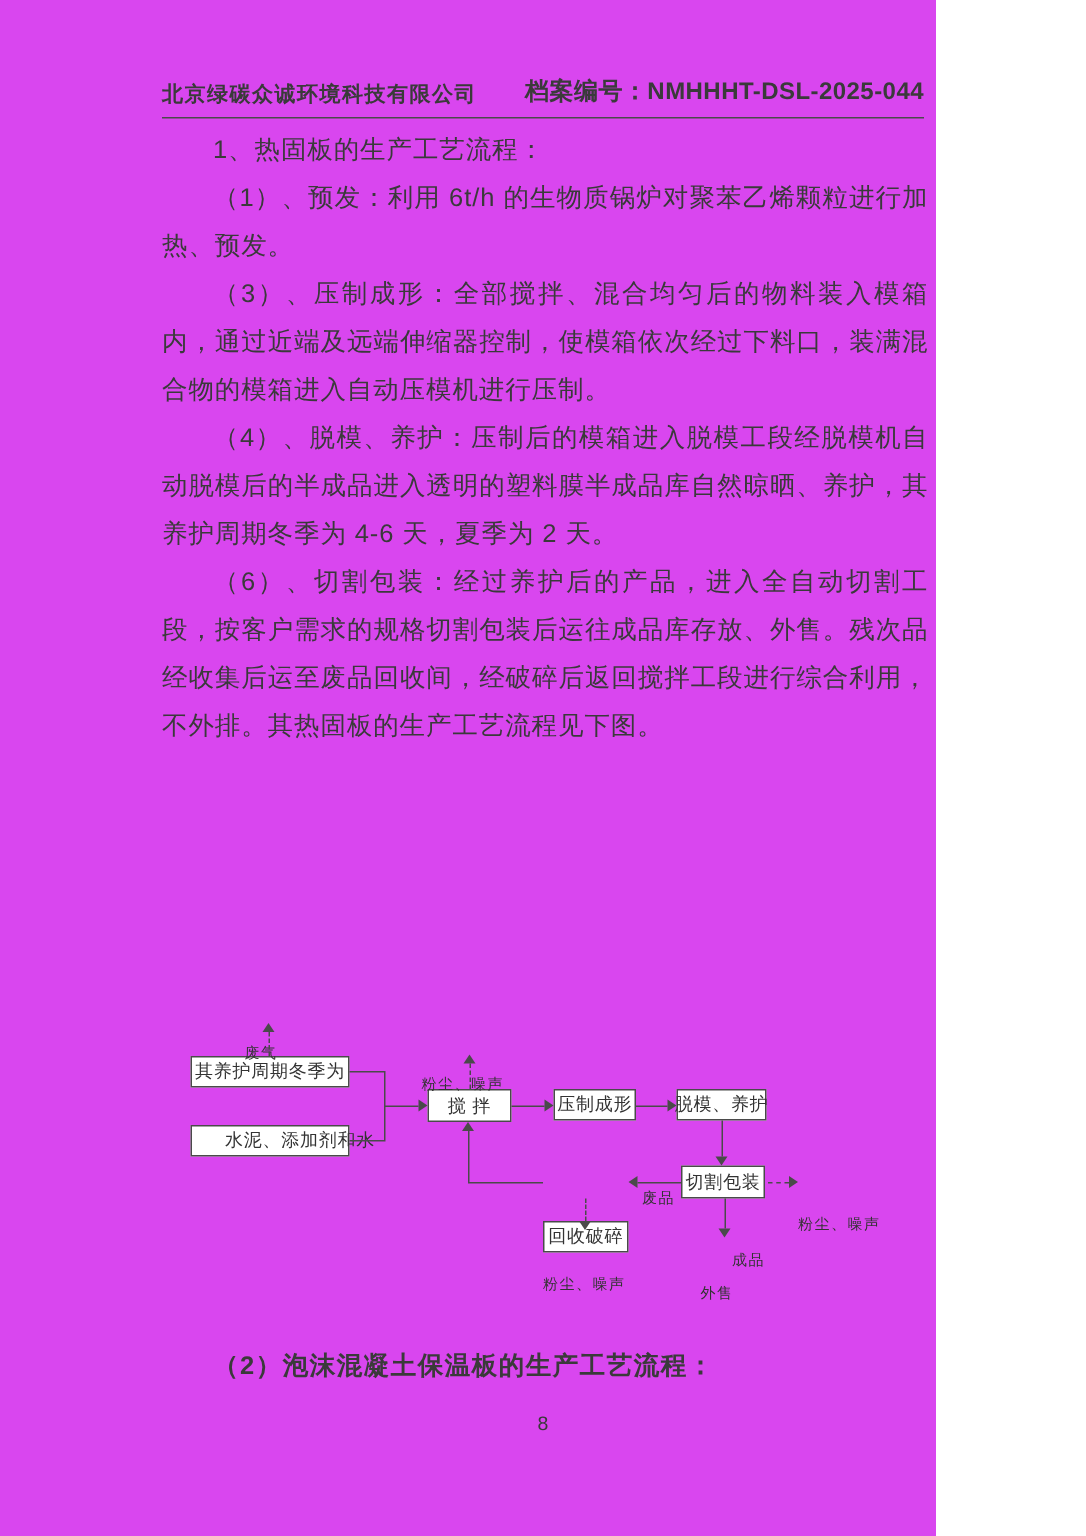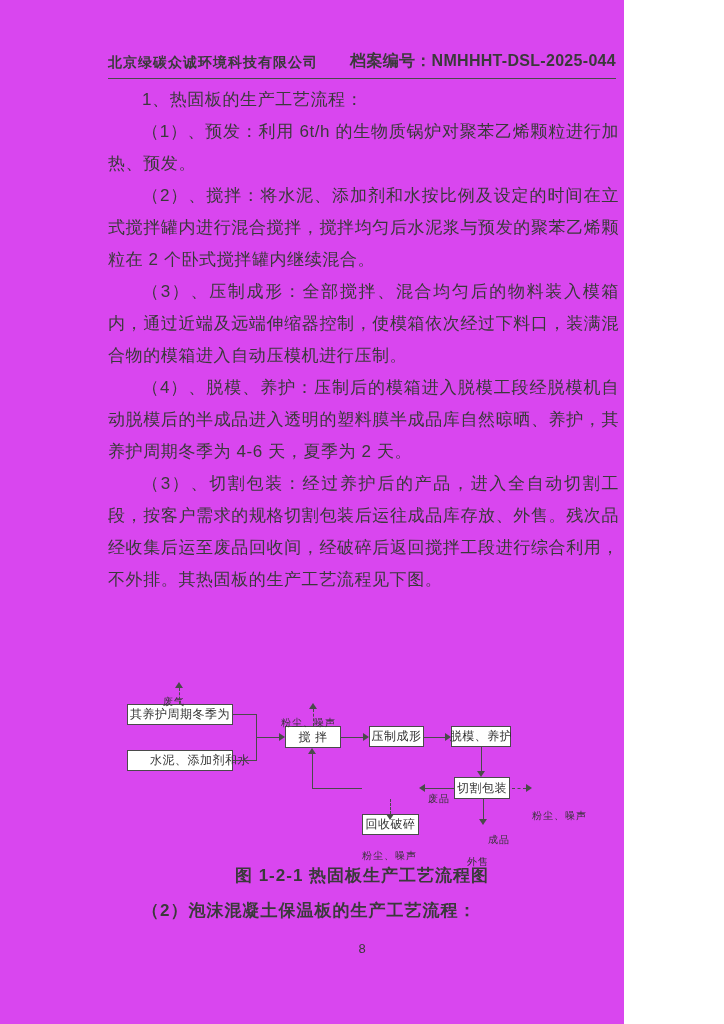--- a/index.html
+++ b/index.html
@@ -51,24 +51,23 @@
 <div class="page">
 
   <div class="hdr">
     <span class="company">北京绿碳众诚环境科技有限公司</span>
     <span class="archive">档案编号：NMHHHT-DSL-2025-044</span>
   </div>
 
   <div class="bodytext">
     <p>1、热固板的生产工艺流程：</p>
     <p>（1）、预发：利用 6t/h 的生物质锅炉对聚苯乙烯颗粒进行加热、预发。</p>
-    <p>（2）、搅拌：将水泥、添加剂和水按比例及设定的时间在立式搅拌罐内进行混合搅拌，搅拌均匀后水泥浆与预发的聚苯乙烯颗粒在 2 个卧式搅拌罐内继续混合。</p>
     <p>（3）、压制成形：全部搅拌、混合均匀后的物料装入模箱内，通过近端及远端伸缩器控制，使模箱依次经过下料口，装满混合物的模箱进入自动压模机进行压制。</p>
     <p>（4）、脱模、养护：压制后的模箱进入脱模工段经脱模机自动脱模后的半成品进入透明的塑料膜半成品库自然晾晒、养护，其养护周期冬季为 4-6 天，夏季为 2 天。</p>
-    <p>（3）、切割包装：经过养护后的产品，进入全自动切割工段，按客户需求的规格切割包装后运往成品库存放、外售。残次品经收集后运至废品回收间，经破碎后返回搅拌工段进行综合利用，不外排。其热固板的生产工艺流程见下图。</p>
+    <p>（6）、切割包装：经过养护后的产品，进入全自动切割工段，按客户需求的规格切割包装后运往成品库存放、外售。残次品经收集后运至废品回收间，经破碎后返回搅拌工段进行综合利用，不外排。其热固板的生产工艺流程见下图。</p>
   </div>
 
   <div class="flow">
 
     <div class="fbox" style="left:127px;top:704px;width:106px;height:21px;">其养护周期冬季为</div>
     <div class="fbox" style="left:127px;top:750px;width:106px;height:21px;padding-left:40px;">水泥、添加剂和水</div>
     <div class="fbox" style="left:285px;top:726px;width:56px;height:22px;">搅  拌</div>
     <div class="fbox" style="left:369px;top:726px;width:55px;height:21px;">压制成形</div>
     <div class="fbox" style="left:451px;top:726px;width:60px;height:21px;">脱模、养护</div>
     <div class="fbox" style="left:454px;top:777px;width:56px;height:22px;">切割包装</div>
@@ -112,19 +111,18 @@
     <div class="vline dashedv" style="left:313px;top:709px;height:17px;"></div>
     <div class="arr u" style="left:309px;top:703px;"></div>
 
     <div class="hline dashedh" style="left:512px;top:788px;width:14px;"></div>
     <div class="arr r" style="left:526px;top:784px;"></div>
 
     <div class="vline dashedv" style="left:390px;top:799px;height:15px;"></div>
     <div class="arr d" style="left:386px;top:814px;"></div>
   </div>
 
-  <div class="caption">图 1-2-1 热固板生产工艺流程图</div>
 
   <div class="subhead">（2）泡沫混凝土保温板的生产工艺流程：</div>
 
   <div class="pagenum">8</div>
 
 </div>
 
 </body></html>

